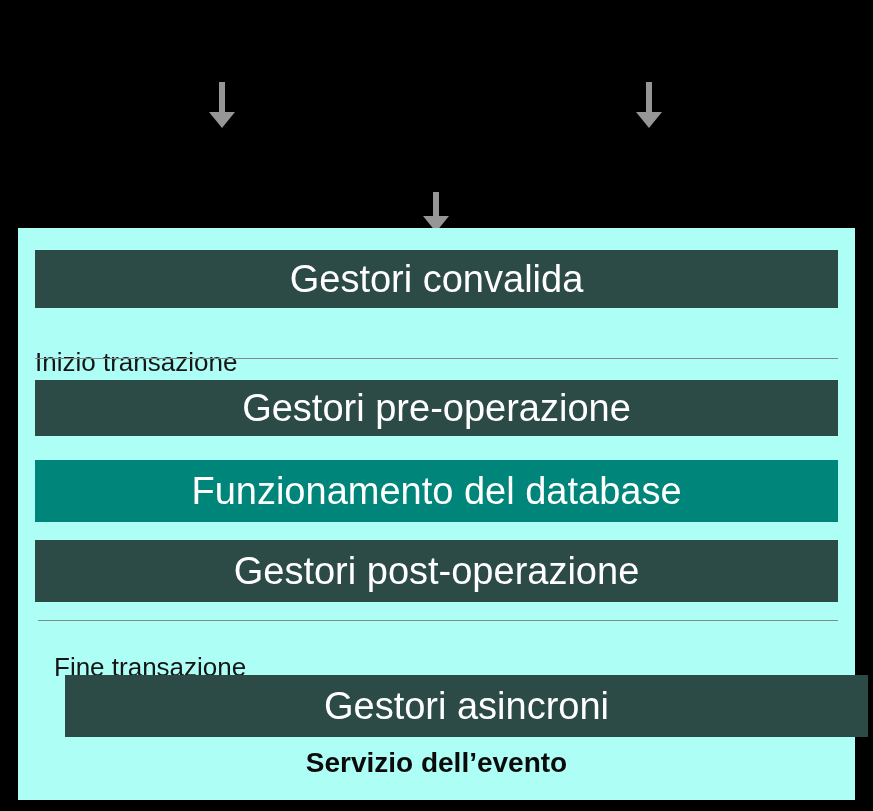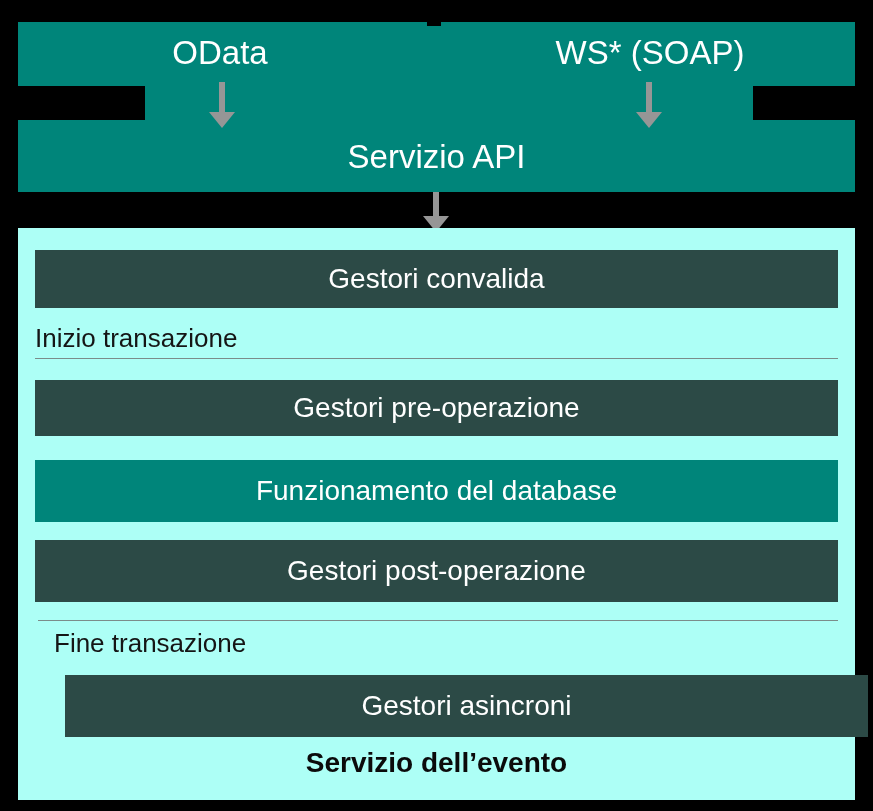--- a/index.html
+++ b/index.html
@@ -130,33 +130,34 @@
   }
 
   .stage-box {
     position: absolute;
     left: 17px;
     width: 803px;
     display: flex;
     align-items: center;
     justify-content: center;
     color: #FFFFFF;
-    font-size: 28px;
+    font-size: 38px;
     line-height: 34px;
     white-space: nowrap;
   }
   .stage-box.handler { background: #2C4A46; }
   .stage-box.database { background: #00857A; }
 
   .txn-label {
     position: absolute;
     color: #151515;
     font-size: 26px;
     line-height: 30px;
     white-space: nowrap;
+    margin-top: 24px;
   }
 
   .divider {
     position: absolute;
     height: 1px;
     background: #7B8C8A;
   }
 
   .panel-caption {
     position: absolute;
@@ -180,32 +181,20 @@
   .divider.end               { left: 20px; top: 392px; width: 800px; }
   .txn-label.end             { left: 36px; top: 400px; }
   .stage-box.async           { top: 447px; height: 62px; margin-left: 30px; }
   .panel-caption.pipeline    { top: 519px; }
 </style>
 </head>
 <body>
 
 <div id="stage">
 
-  <div class="api-shape">
-    <div class="api-band upper"></div>
-    <div class="api-band middle"></div>
-    <div class="api-band lower"></div>
-    <div class="top-notch"></div>
-
-    <div class="protocol-label odata">OData</div>
-
-    <div class="protocol-label soap">WS* (SOAP)</div>
-
-    <div class="api-title">Servizio API</div>
-  </div>
 
   <div class="arrow odata-arrow">
     <div class="shaft"></div>
     <div class="head"></div>
   </div>
 
   <div class="arrow soap-arrow">
     <div class="shaft"></div>
     <div class="head"></div>
   </div>

